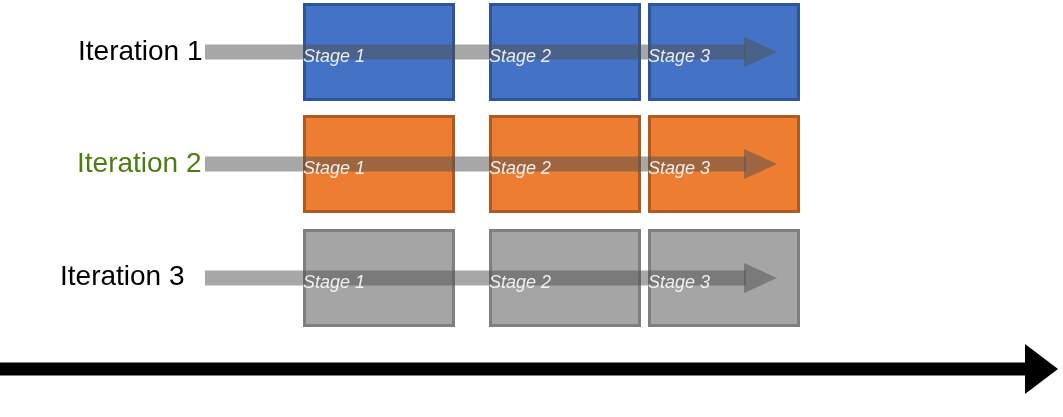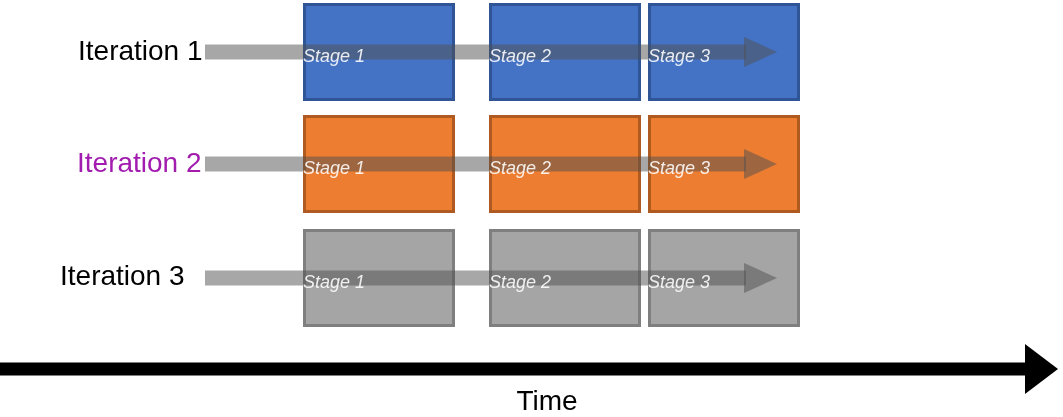--- a/index.html
+++ b/index.html
@@ -122,22 +122,21 @@
   <span class="stage-text r1 c2" style="color: rgb(255, 255, 255);">Stage 2</span>
   <span class="stage-text r1 c3" style="color: rgb(255, 255, 255);">Stage 3</span>
   <span class="stage-text r2 c1" style="color: rgb(255, 255, 255);">Stage 1</span>
   <span class="stage-text r2 c2" style="color: rgb(255, 255, 255);">Stage 2</span>
   <span class="stage-text r2 c3" style="color: rgb(255, 255, 255);">Stage 3</span>
   <span class="stage-text r3 c1" style="color: rgb(255, 255, 255);">Stage 1</span>
   <span class="stage-text r3 c2" style="color: rgb(255, 255, 255);">Stage 2</span>
   <span class="stage-text r3 c3" style="color: rgb(255, 255, 255);">Stage 3</span>
 
   <div class="iter-label r1" style="color: rgb(0, 0, 0);">Iteration 1</div>
-  <div class="iter-label r2" style="color: #a21caf;">Iteration 2</div>
+  <div class="iter-label r2" style="color: #4d7c0f;">Iteration 2</div>
   <div class="iter-label r3" style="color: rgb(0, 0, 0);">Iteration 3</div>
 
   <svg class="time-arrow" viewBox="0 0 1060 52">
     <rect x="0" y="19.5" width="1027" height="13" style="fill: rgb(0, 0, 0);"></rect>
     <polygon points="1025,1 1025,51 1058,26" style="fill: rgb(0, 0, 0);"></polygon>
   </svg>
-  <div class="time-label" style="color: rgb(0, 0, 0);">Time</div>
 
 </div>
 
 </body></html>

